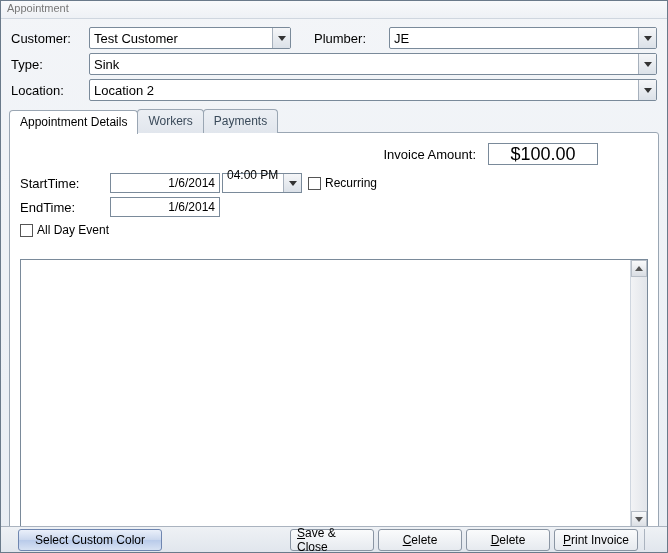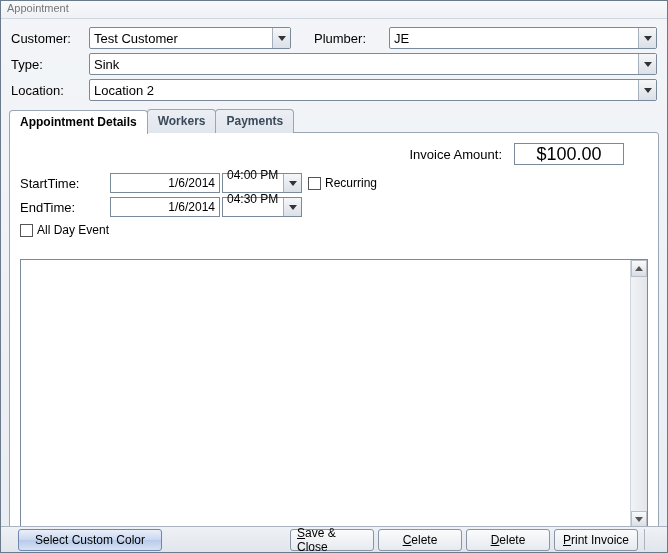--- a/index.html
+++ b/index.html
@@ -72,21 +72,20 @@
     padding: 4px 10px 5px 10px;
     border: 1px solid #9aa6b3;
     border-bottom: none;
     background: linear-gradient(#eceff4,#e1e6ed);
     font-size: 12px;
     color: #3a4a5a;
     cursor: pointer;
     margin-right: 0px;
     border-top-left-radius: 4px;
     border-top-right-radius: 4px;
-    font-weight: bold;
   }
   .tab + .tab { margin-left: -1px; }
   .tab.active {
     background: #fff;
     position: relative;
     top: 1px;
     color: #000;
   }
   .tab-panel {
     border: 1px solid #9aa6b3;
@@ -249,21 +248,21 @@
 
   <div class="tab-area">
     <div class="tabs">
       <div class="tab active">Appointment Details</div>
       <div class="tab">Workers</div>
       <div class="tab">Payments</div>
     </div>
 
     <div class="tab-panel">
 
-      <div class="row" style="justify-content:flex-end; gap:12px; margin-bottom:8px; margin-right:24px">
+      <div class="row" style="justify-content:flex-end; gap:12px; margin-bottom:8px; margin-right:50px">
         <span class="lbl">Invoice Amount:</span>
         <div class="amtbox">
           <span>$100.00</span>
         </div>
       </div>
 
       <div class="row">
         <span class="flabel">StartTime:</span>
         <div class="datefield">
           <span>1/6/2014</span>
@@ -279,28 +278,20 @@
         <div class="cbwrap" style="margin-left:6px">
           <span class="check"></span>
           <span>Recurring</span>
         </div>
       </div>
 
       <div class="row">
         <span class="flabel">EndTime:</span>
         <div class="datefield">
           <span>1/6/2014</span>
-        </div>
-        <div class="datecombo">
-          <span>04:30 PM</span>
-          <div class="arrow-btn">
-            <svg width="8" height="5">
-                <polygon points="0,0 8,0 4,5" fill="#333"></polygon>
-              </svg>
-          </div>
         </div>
       </div>
 
       <div class="row" style="margin-top:6px">
         <div class="cbwrap">
           <span class="check"></span>
           <span>All Day Event</span>
         </div>
       </div>
 

